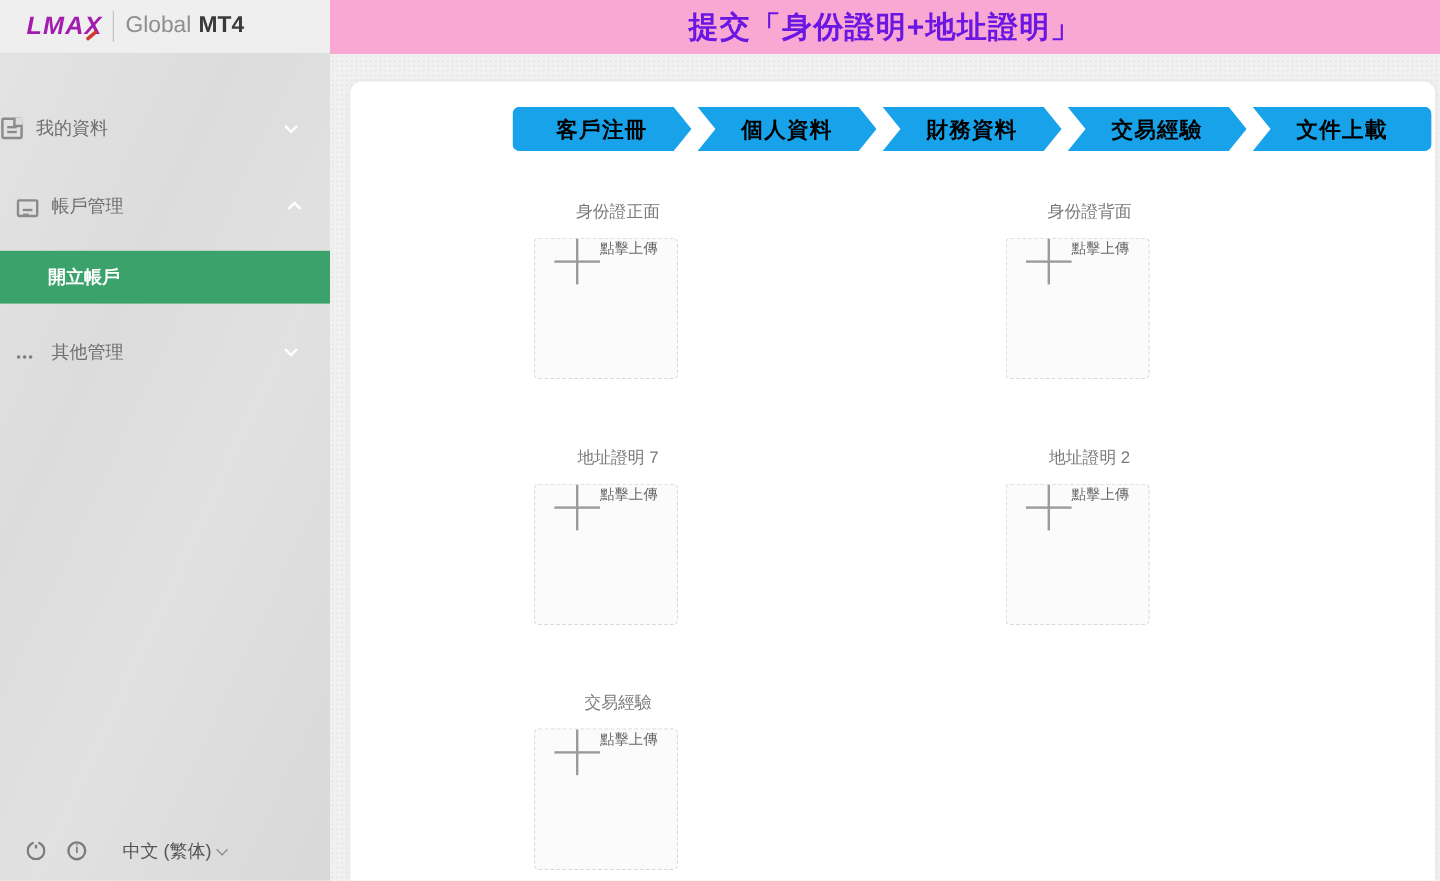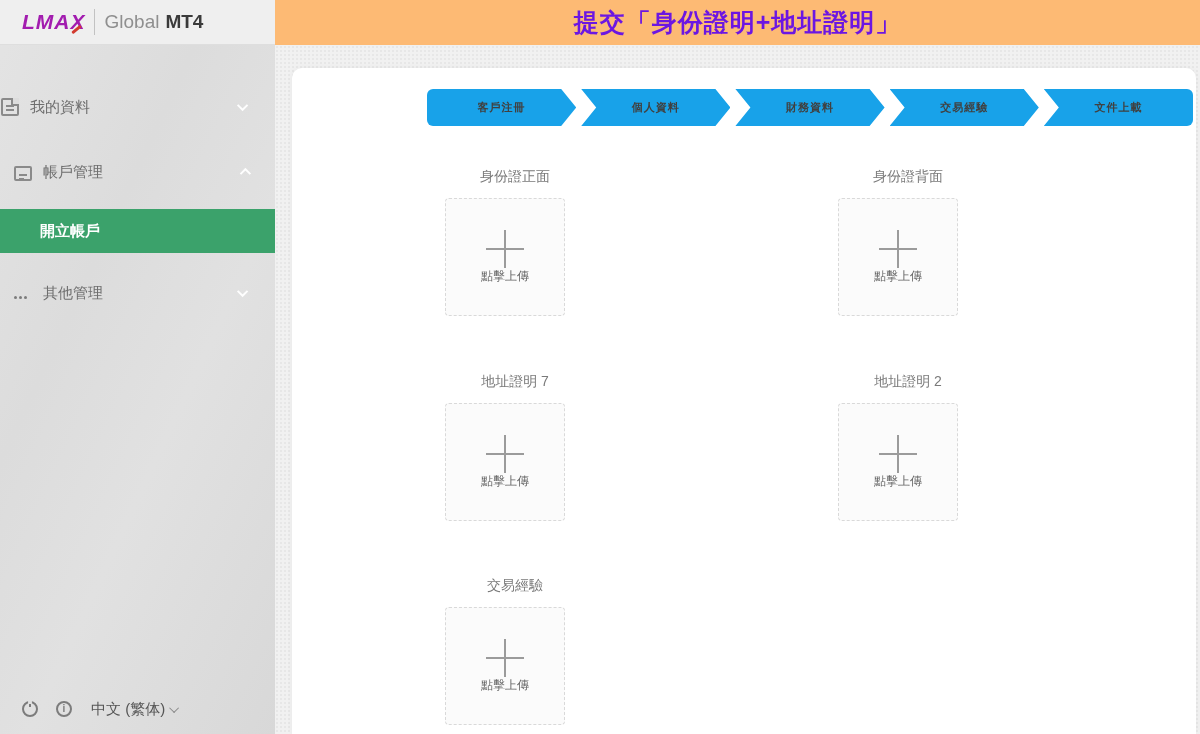--- a/index.html
+++ b/index.html
@@ -46,51 +46,51 @@
   .icon-dots i { width:3px; height:3px; border-radius:50%; background:#7c7c7c; display:block; }
 
   .sb-footer { position:absolute; left:0; bottom:0; width:275px; height:50px; display:flex;
     align-items:center; padding-left:22px; gap:18px; }
   .icon-power { position:relative; width:16px; height:16px; border:2px solid #7c7c7c; border-radius:50%;
     cursor:pointer; clip-path:polygon(0 0,38% 0,38% 18%,62% 18%,62% 0,100% 0,100% 100%,0 100%); }
   .icon-power::after { content:""; position:absolute; left:50%; top:-4px; width:2px; height:8px;
     margin-left:-1px; background:#7c7c7c; }
   .icon-info { position:relative; width:16px; height:16px; border:2px solid #7c7c7c; border-radius:50%;
     cursor:pointer; color:#7c7c7c; font-size:10px; font-weight:700; text-align:center; line-height:12px; font-style:normal; }
-  .lang-select { display:flex; align-items:center; gap:7px; cursor:pointer; color:#555; font-size:15px; margin-left:1px; }
+  .lang-select { display:flex; align-items:center; gap:7px; cursor:pointer; color:#555; font-size:15px; margin-left:12px; }
   .lang-chev { width:7px; height:7px; border-left:1.5px solid #8a8a8a; border-bottom:1.5px solid #8a8a8a;
     transform:rotate(-45deg) translateY(-2px); }
 
   
-  .main-header { position:absolute; left:275px; top:0; width:925px; height:45px; background:#fdba74;
+  .main-header { position:absolute; left:275px; top:0; width:925px; height:45px; background:#f9a8d4;
     display:flex; align-items:center; justify-content:center; }
   .page-title { color:#6c16e2; font-size:25px; font-weight:600; letter-spacing:1px; }
 
   .page-bg { position:absolute; left:275px; top:45px; width:925px; height:689px; background-color:#f1f1f1;
     background-image:radial-gradient(#e7e7e7 1px, transparent 1px); background-size:4px 4px; }
 
   .card { position:absolute; left:292px; top:68px; width:904px; height:666px; background:#ffffff;
     border-radius:10px 10px 0 0; box-shadow:0 0 6px rgba(0,0,0,0.04); }
 
   
   .stepper { position:absolute; left:135px; top:21px; width:766px; height:37px; display:flex; gap:5px; }
-  .step { flex:1; background:#18a2e9; color:#404040; font-size:11px; font-weight:700; letter-spacing:1px;
+  .step { flex:1; background:#18a2e9; color:#000000; font-size:18px; font-weight:700; letter-spacing:1px;
     display:flex; align-items:center; justify-content:center; cursor:pointer; }
   .step.first { border-radius:6px 0 0 6px;
     clip-path:polygon(0 0, calc(100% - 15px) 0, 100% 50%, calc(100% - 15px) 100%, 0 100%); }
   .step.mid {
     clip-path:polygon(0 0, calc(100% - 15px) 0, 100% 50%, calc(100% - 15px) 100%, 0 100%, 15px 50%); }
   .step.last { border-radius:0 6px 6px 0;
     clip-path:polygon(0 0, 100% 0, 100% 100%, 0 100%, 15px 50%); }
 
   
   .upload-group { position:absolute; width:140px; }
   .upload-label { font-size:14px; color:#7a7a7a; margin-bottom:12px; display:block;text-align:center; }
   .upload-box { width:120px; height:118px; border:1px dashed #d9d9d9; border-radius:4px; background:#fbfbfb;
-    display:flex; flex-direction:column; align-items:center; justify-content:center; cursor:pointer; }
+    display:flex; flex-direction:row; justify-content:center; cursor:pointer; }
   .plus-icon { position:relative; width:38px; height:38px; }
   .plus-icon::before { content:""; position:absolute; left:0; right:0; top:50%; height:2px; margin-top:-1px; background:#9b9b9b; }
   .plus-icon::after { content:""; position:absolute; top:0; bottom:0; left:50%; width:2px; margin-left:-1px; background:#9b9b9b; }
   .upload-action { font-size:12px; color:#666666; }
 
   .g1 { left:153px; top:100px; } .g2 { left:546px; top:100px; }
   .g3 { left:153px; top:305px; } .g4 { left:546px; top:305px; }
   .g5 { left:153px; top:509px; }
 </style>
 </head>

